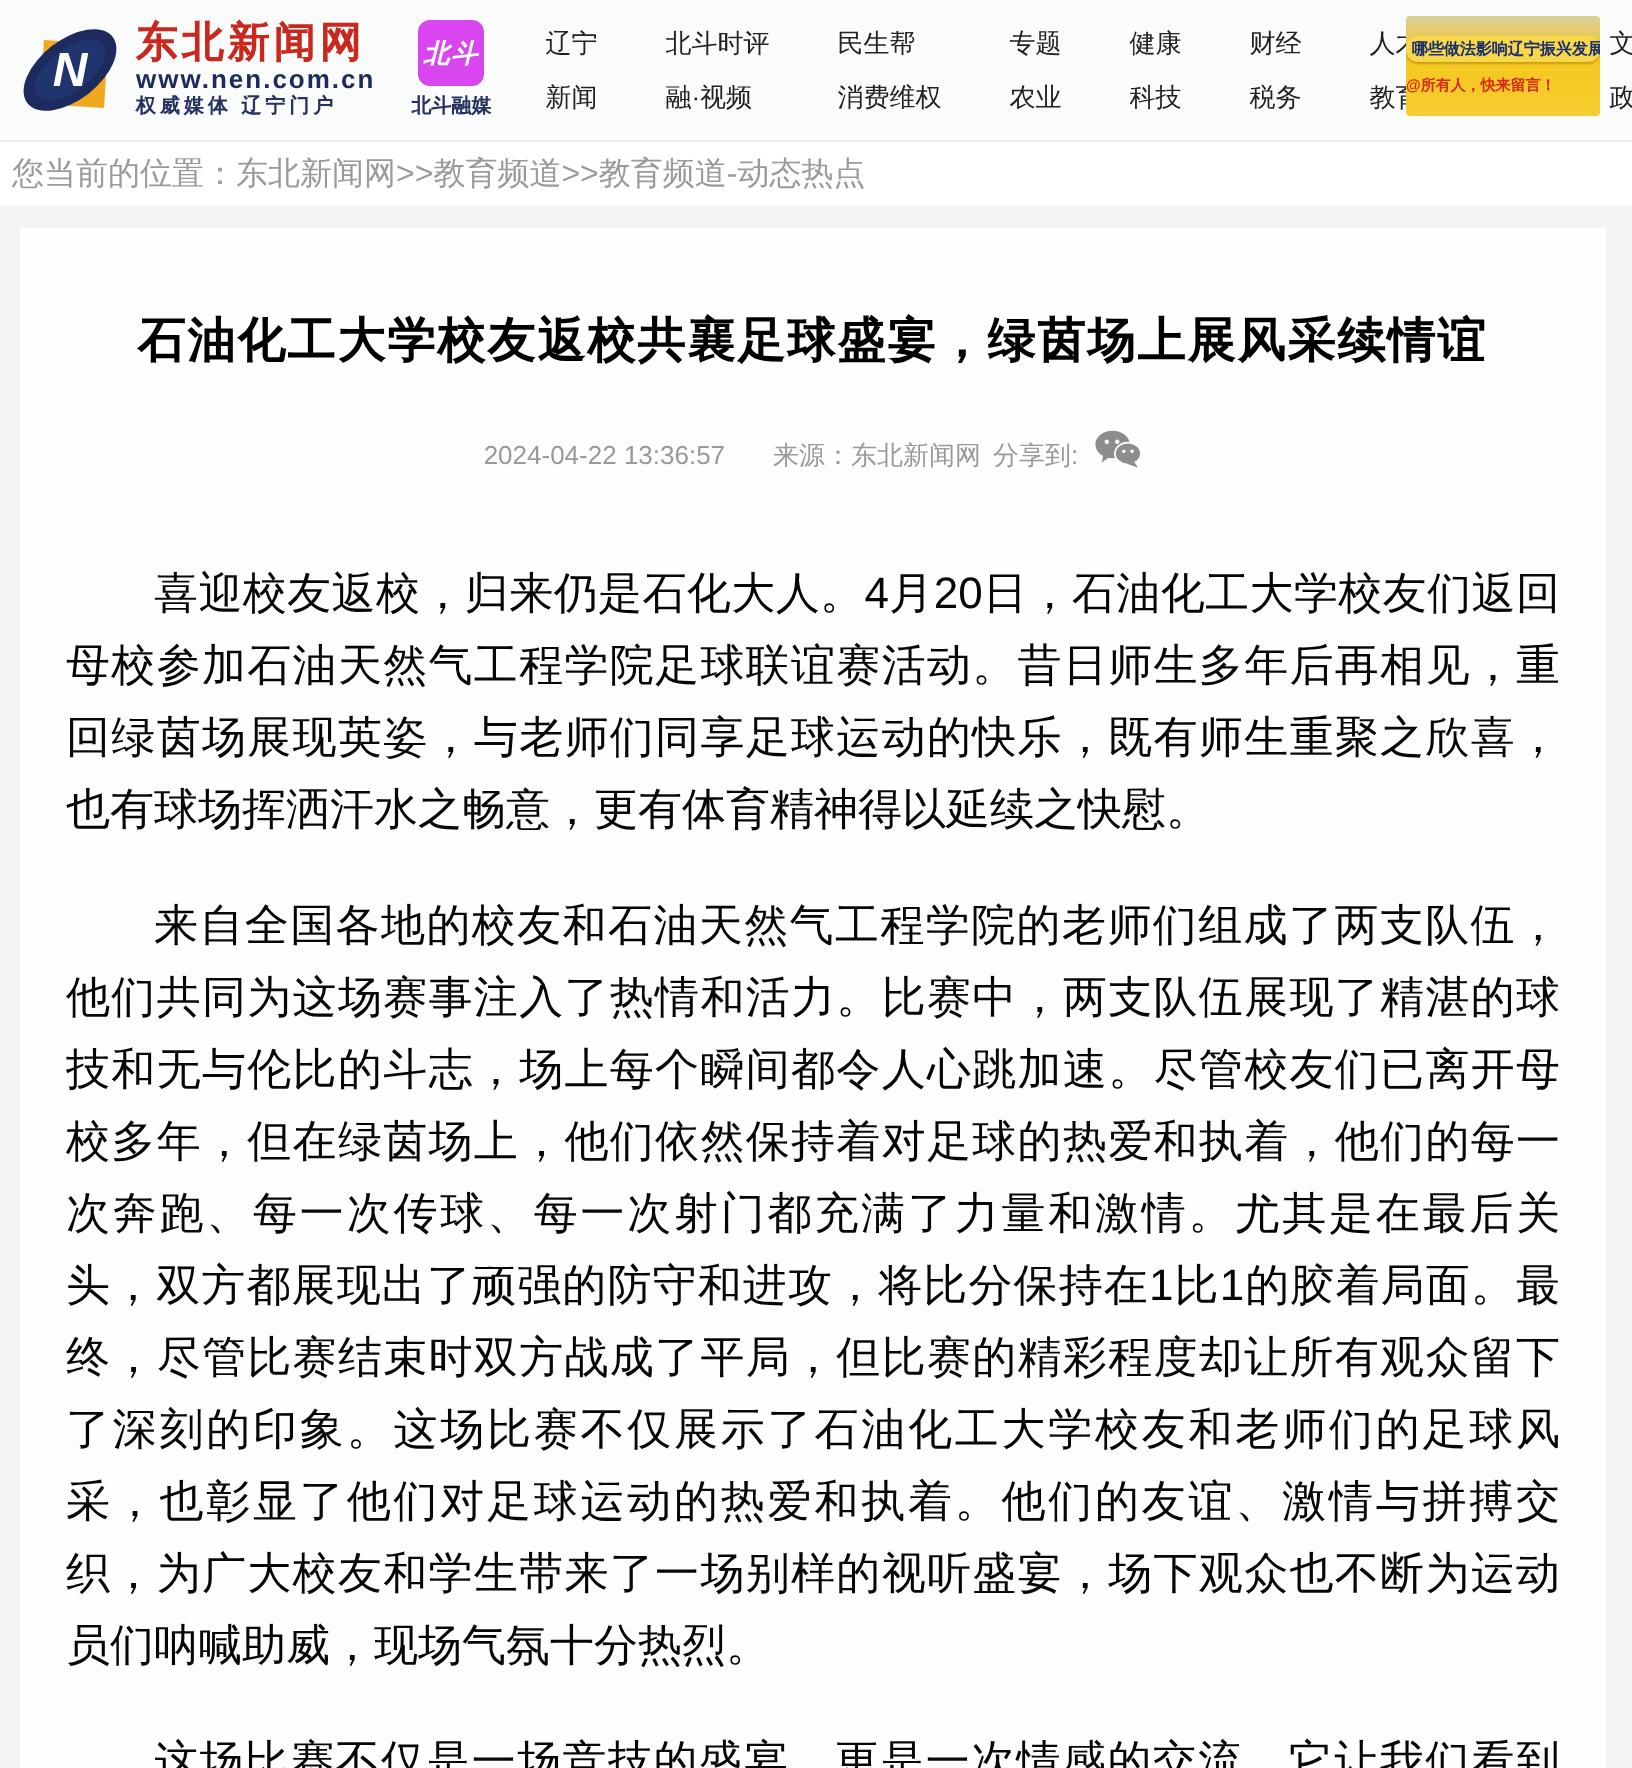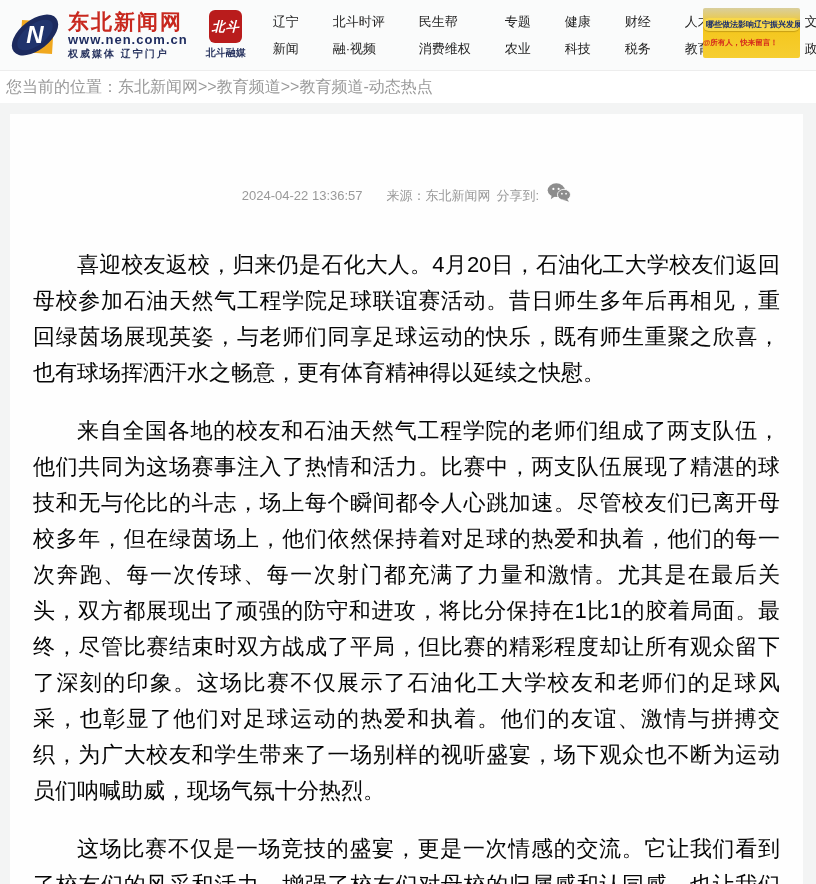--- a/index.html
+++ b/index.html
@@ -18,21 +18,21 @@
   }
   .logo-group { display:flex; align-items:center; cursor:pointer; }
   .emblem { width:54px; height:54px; flex:0 0 auto; }
   .logo-text { margin-left:6px; line-height:1.05; }
   .site-name { font-size:21px; font-weight:bold; color:#c8281e; letter-spacing:2px; }
   .site-url  { font-size:13px; font-weight:bold; color:#1c2a5e; letter-spacing:1px; }
   .site-slogan { font-size:10px; font-weight:bold; color:#27335f; letter-spacing:2px; margin-top:2px; }
   .logo-divider { width:1px; height:42px; background:#d5d5d5; margin:0 8px 0 10px; }
   .beidou { display:flex; flex-direction:column; align-items:center; cursor:pointer; }
   .beidou-box {
-    width:33px; height:33px; background:#b91c1c; border-radius:6px;
+    width:33px; height:33px; background:#d946ef; border-radius:6px;
     color:#fff; font-weight:bold; font-size:13px; font-style:italic;
     display:flex; align-items:center; justify-content:center; letter-spacing:1px;
   }
   .beidou-label { font-size:10px; font-weight:bold; color:#27335f; margin-top:3px; white-space:nowrap; }
 
   .nav { display:flex; margin-left:16px; gap:12px; }
   .nav-col { display:flex; flex-direction:column; gap:9px; padding:0 11px; }
   .nav-item { font-size:13px; color:#222; cursor:pointer; white-space:nowrap; }
 
   .ad-banner {
@@ -149,20 +149,21 @@
   </div>
 </div>
 
 <div class="breadcrumb">
   <span>您当前的位置：</span>
   <span class="path">东北新闻网&gt;&gt;教育频道&gt;&gt;教育频道-动态热点</span>
 </div>
 
 <div class="card">
 
+  <h1 class="article-title">石油化工大学校友返校共襄足球盛宴，绿茵场上展风采续情谊</h1>
 
   <div class="meta">
     <span class="datetime">2024-04-22 13:36:57</span>
     <span>来源：东北新闻网</span>
     <span>分享到:</span>
     <svg class="wechat-icon" viewBox="0 0 26 21">
       <ellipse cx="10" cy="8" rx="9.5" ry="7.6" fill="#8d8d8d"></ellipse>
       <polygon points="5,13 4,18 9,14.5" fill="#8d8d8d"></polygon>
       <circle cx="6.8" cy="6.5" r="1.2" fill="#fefefe"></circle>
       <circle cx="12.6" cy="6.5" r="1.2" fill="#fefefe"></circle>

